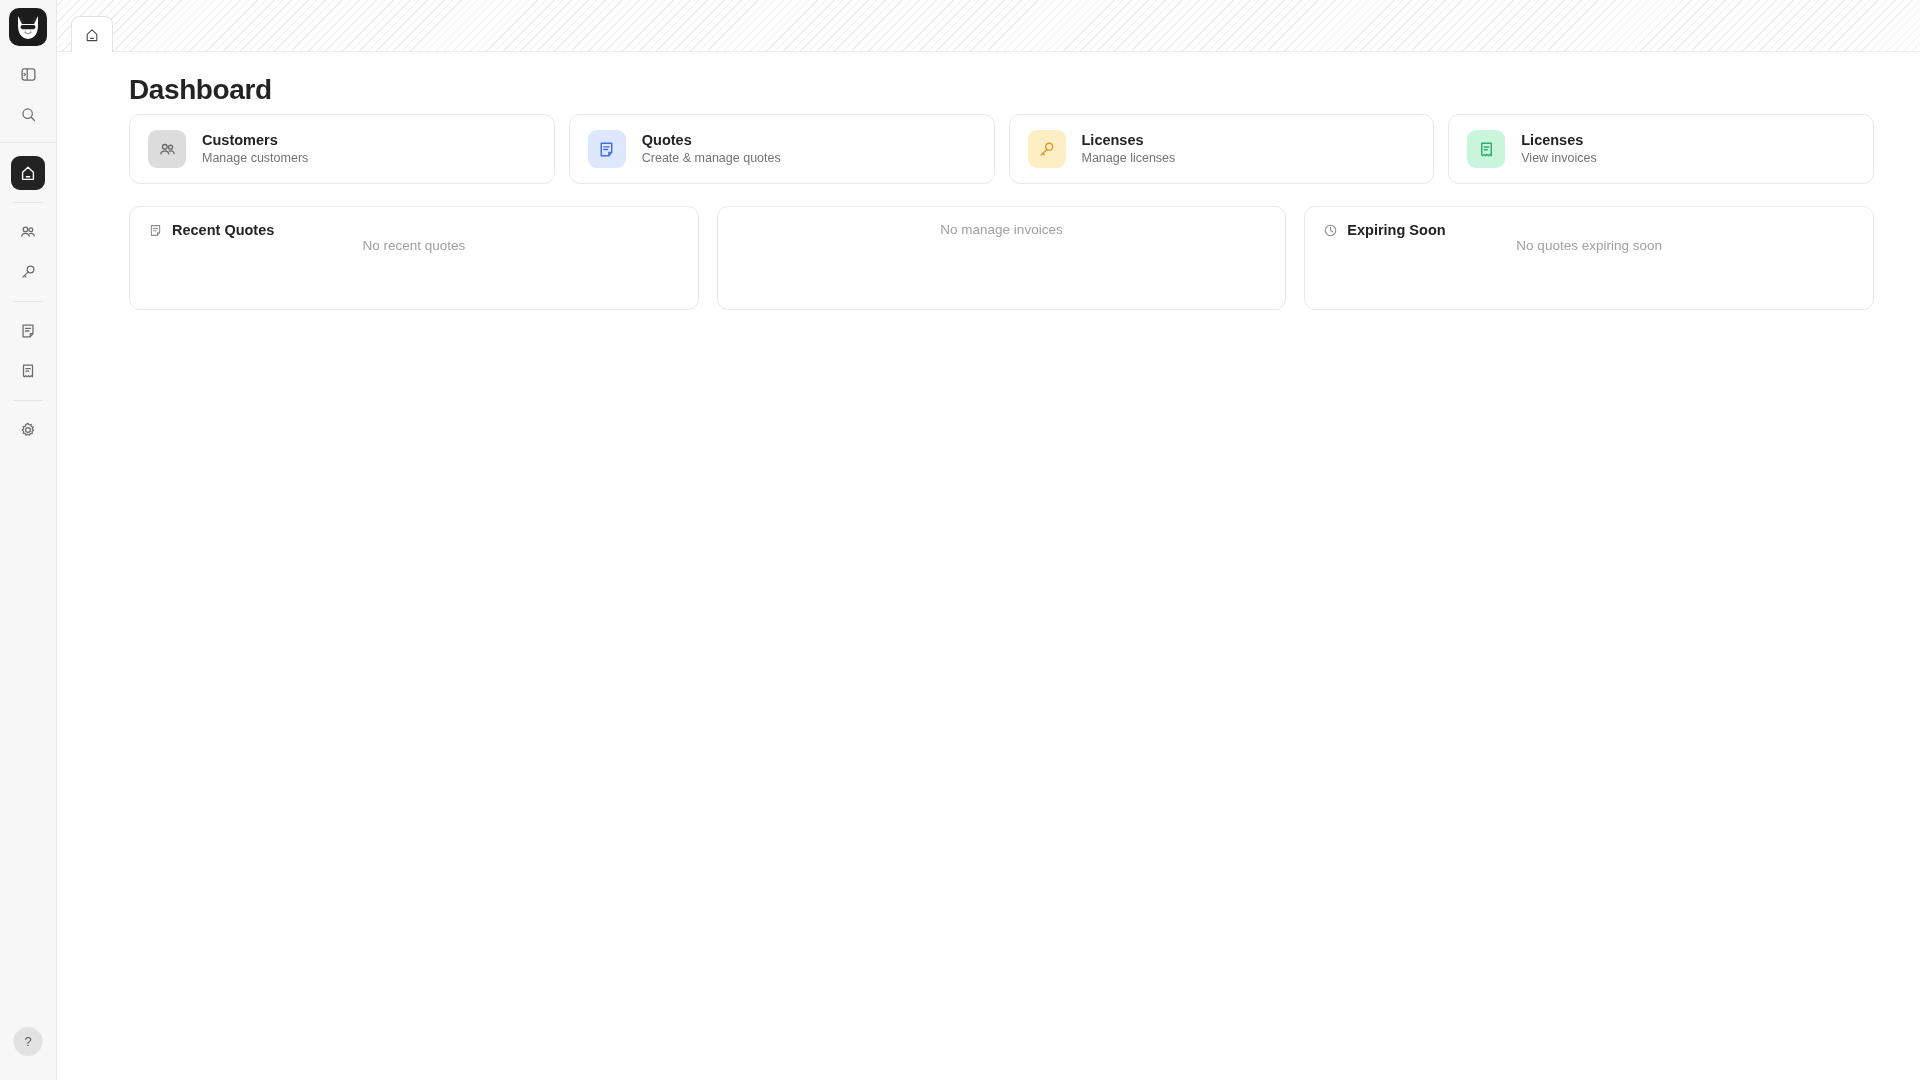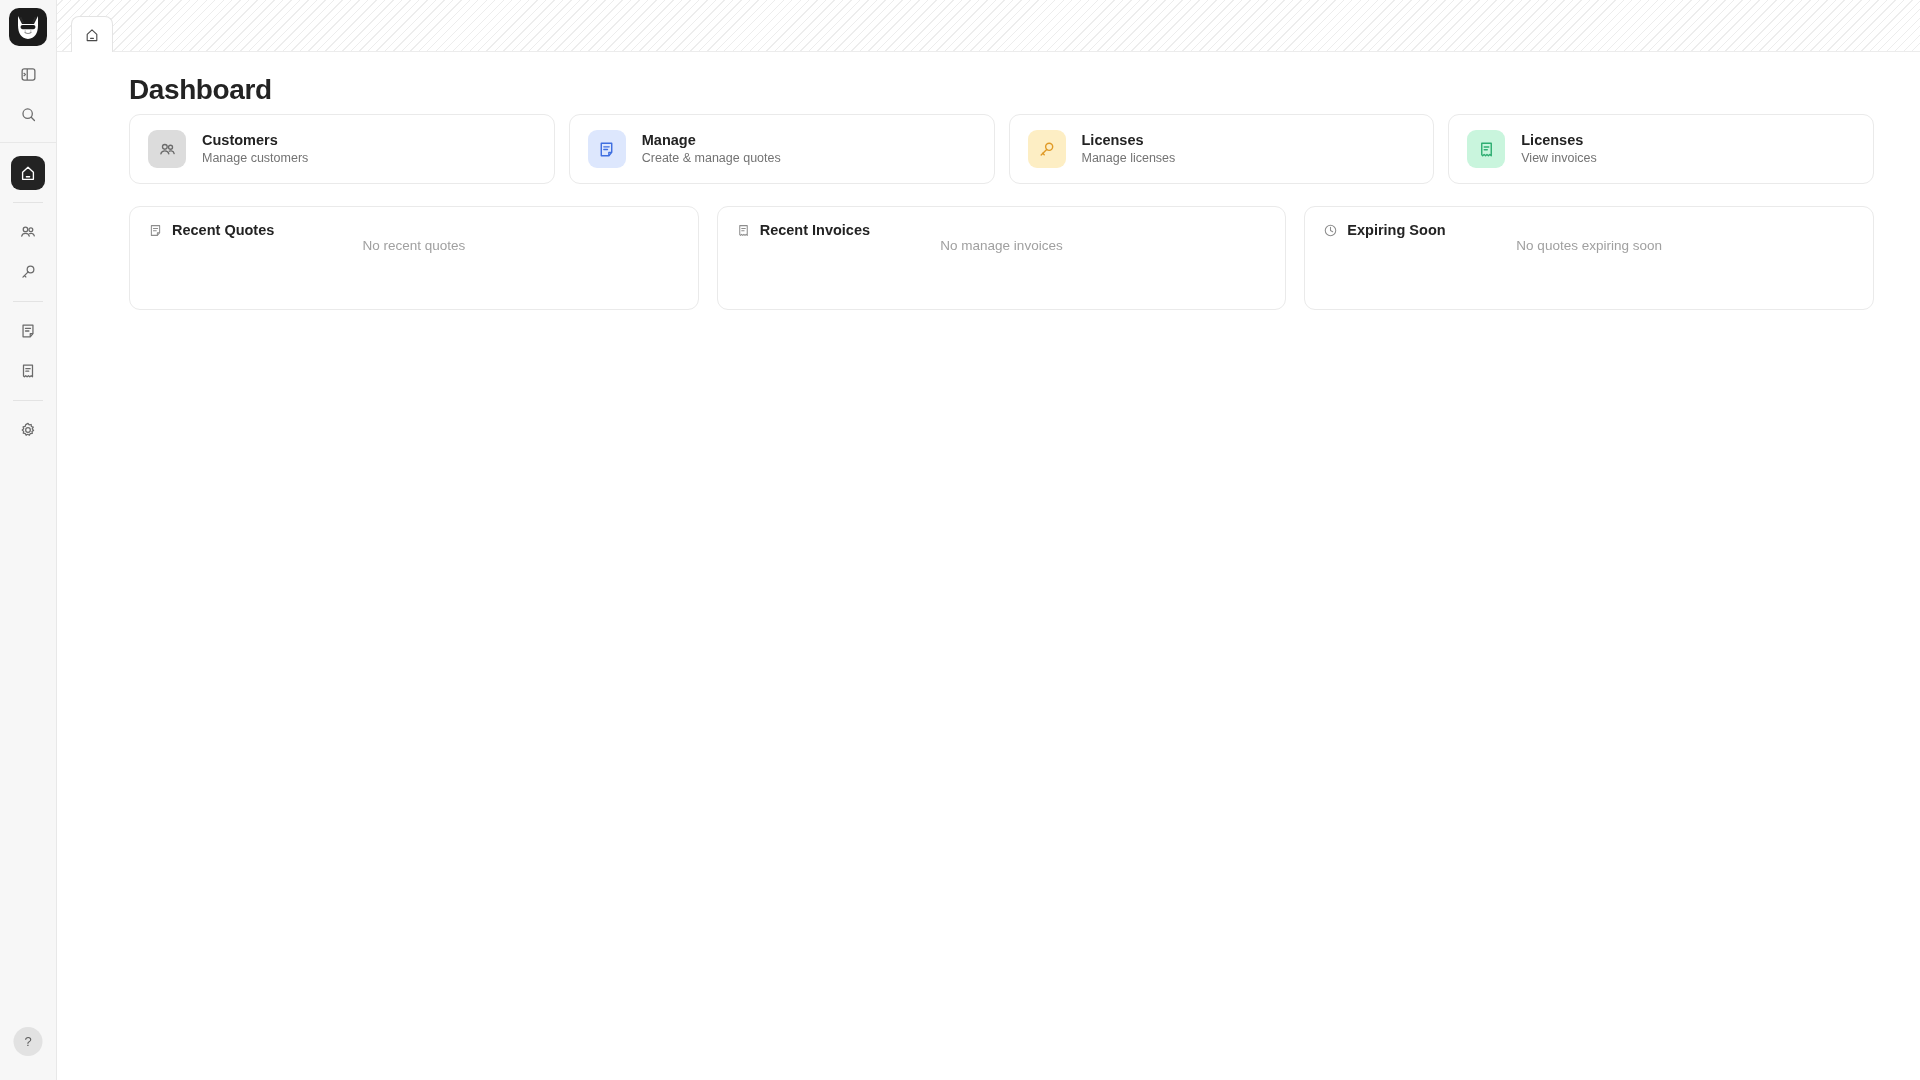--- a/index.html
+++ b/index.html
@@ -324,21 +324,21 @@
         <div class="quick-card">
           <div class="qc-icon" style="background:#dde7fd;color:#3f6fe0">
             <svg width="19" height="19" viewBox="0 0 20 20" fill="none" stroke="currentColor" stroke-width="1.5">
               <path d="M4.5 3.5 L15.5 3.5 L15.5 13 L12.5 16.5 L4.5 16.5 Z" stroke-linejoin="round"></path>
               <path d="M12.5 16.5 L12.5 13 L15.5 13" stroke-linejoin="round"></path>
               <line x1="7.2" y1="7.2" x2="12.8" y2="7.2" stroke-linecap="round"></line>
               <line x1="7.2" y1="10" x2="11" y2="10" stroke-linecap="round"></line>
             </svg>
           </div>
           <div class="qc-text">
-            <div class="qc-title">Manage</div>
+            <div class="qc-title">Quotes</div>
             <div class="qc-sub">Create &amp; manage quotes</div>
           </div>
         </div>
 
         <div class="quick-card">
           <div class="qc-icon" style="background:#fdeec4;color:#e09a27">
             <svg width="19" height="19" viewBox="0 0 20 20" fill="none" stroke="currentColor" stroke-width="1.5">
               <circle cx="12.8" cy="7.2" r="3.7"></circle>
               <path d="M10.2 9.9 L4.4 15.7" stroke-linecap="round"></path>
               <path d="M6.1 14 L7.6 15.5" stroke-linecap="round"></path>
@@ -379,30 +379,20 @@
               </svg>
             </span>
             <span class="panel-title">Recent Quotes</span>
           </div>
           <div class="panel-body">
             <span class="panel-empty">No recent quotes</span>
           </div>
         </section>
 
         <section class="panel">
-          <div class="panel-head">
-            <span class="panel-icon">
-              <svg width="15" height="15" viewBox="0 0 20 20" fill="none" stroke="currentColor" stroke-width="1.4">
-                <path d="M5 3.5 L15 3.5 L15 16.5 L13.5 15.2 L12 16.5 L10.5 15.2 L9 16.5 L7.5 15.2 L6 16.5 L5 15.6 Z" stroke-linejoin="round"></path>
-                <line x1="7.6" y1="7.4" x2="12.4" y2="7.4" stroke-linecap="round"></line>
-                <line x1="7.6" y1="10.2" x2="10.8" y2="10.2" stroke-linecap="round"></line>
-              </svg>
-            </span>
-            <span class="panel-title">Recent Invoices</span>
-          </div>
           <div class="panel-body">
             <span class="panel-empty">No manage invoices</span>
           </div>
         </section>
 
         <section class="panel">
           <div class="panel-head">
             <span class="panel-icon">
               <svg width="15" height="15" viewBox="0 0 20 20" fill="none" stroke="currentColor" stroke-width="1.4">
                 <circle cx="10" cy="10" r="7"></circle>

